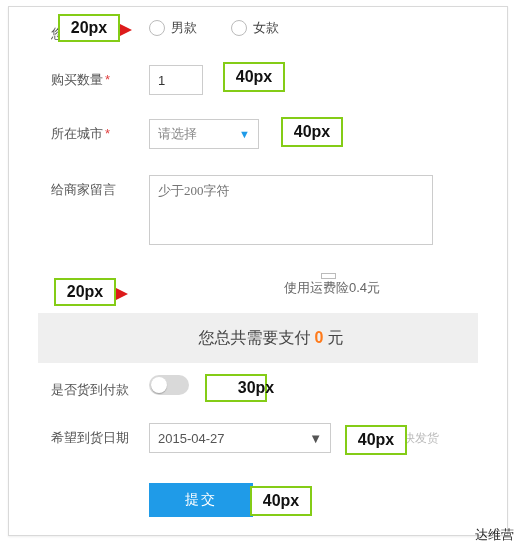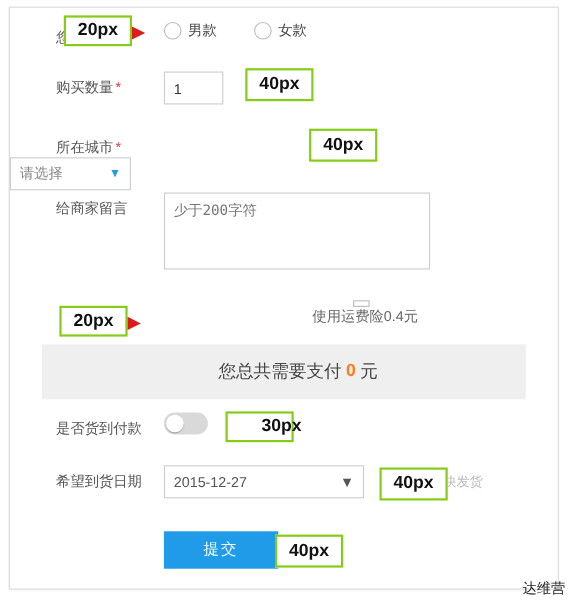--- a/index.html
+++ b/index.html
@@ -52,22 +52,22 @@
     display: flex; align-items: center; justify-content: space-between;
     padding: 0 8px; color: #888; font-size: 13px;
   }
   .select .caret { color: #1f9be8; font-size: 11px; }
   .select-wide {
     width: 182px; height: 30px; border: 1px solid #ccc; background: #fff;
     display: flex; align-items: center; justify-content: space-between;
     padding: 0 8px; color: #555; font-size: 13px;
   }
   .textarea {
-    width: 242px; height: 70px; border: 1px solid #ccc; background: #fff;
-    padding: 6px 8px; color: #aaa; font-size: 13px; resize: none;
+    width: 284px; height: 70px; border: 1px solid #ccc; background: #fff;
+    padding: 6px 8px; color: #aaa; font-size: 13px; resize: none; font-family: Liberation Serif, serif;
   }
 
   
   .checkbox {
     width: 15px; height: 15px; border: 1px solid #bbb; background: #fff;
     display: inline-block; vertical-align: middle;
   }
   .ck-row { padding-left: 140px; align-items: center; }
   .ck-lbl { margin-left: 8px; color: #666; }
 
@@ -135,21 +135,21 @@
     </div>
   </div>
 
   <div class="row" style="height:34px; margin-bottom:20px;">
     <div class="label-col"><span>购买数量</span><span class="req">*</span></div>
     <div class="ctrl-col">
       <input class="num-input" value="1" style="">
     </div>
   </div>
 
-  <div class="row" style="height:34px; margin-bottom:22px;flex-direction:column;">
+  <div class="row" style="height:34px; margin-bottom:22px;">
     <div class="label-col"><span>所在城市</span><span class="req">*</span></div>
     <div class="ctrl-col">
       <div class="select">
         <span>请选择</span>
         <span class="caret">▼</span>
       </div>
     </div>
   </div>
 
   <div class="row" style="margin-bottom:28px;">
@@ -174,21 +174,21 @@
     <div class="label-col">是否货到付款</div>
     <div class="ctrl-col">
       <div class="switch"></div>
     </div>
   </div>
 
   <div class="row" style="height:34px; margin-bottom:26px;">
     <div class="label-col">希望到货日期</div>
     <div class="ctrl-col">
       <div class="select-wide">
-        <span>2015-12-27</span>
+        <span>2015-04-27</span>
         <span class="caret">▼</span>
       </div>
       <span style="width:60px;"></span>
       <span class="hint-fast">快发货</span>
     </div>
   </div>
 
   <div class="row" style="height:38px;">
     <div class="label-col"></div>
     <div class="ctrl-col">

